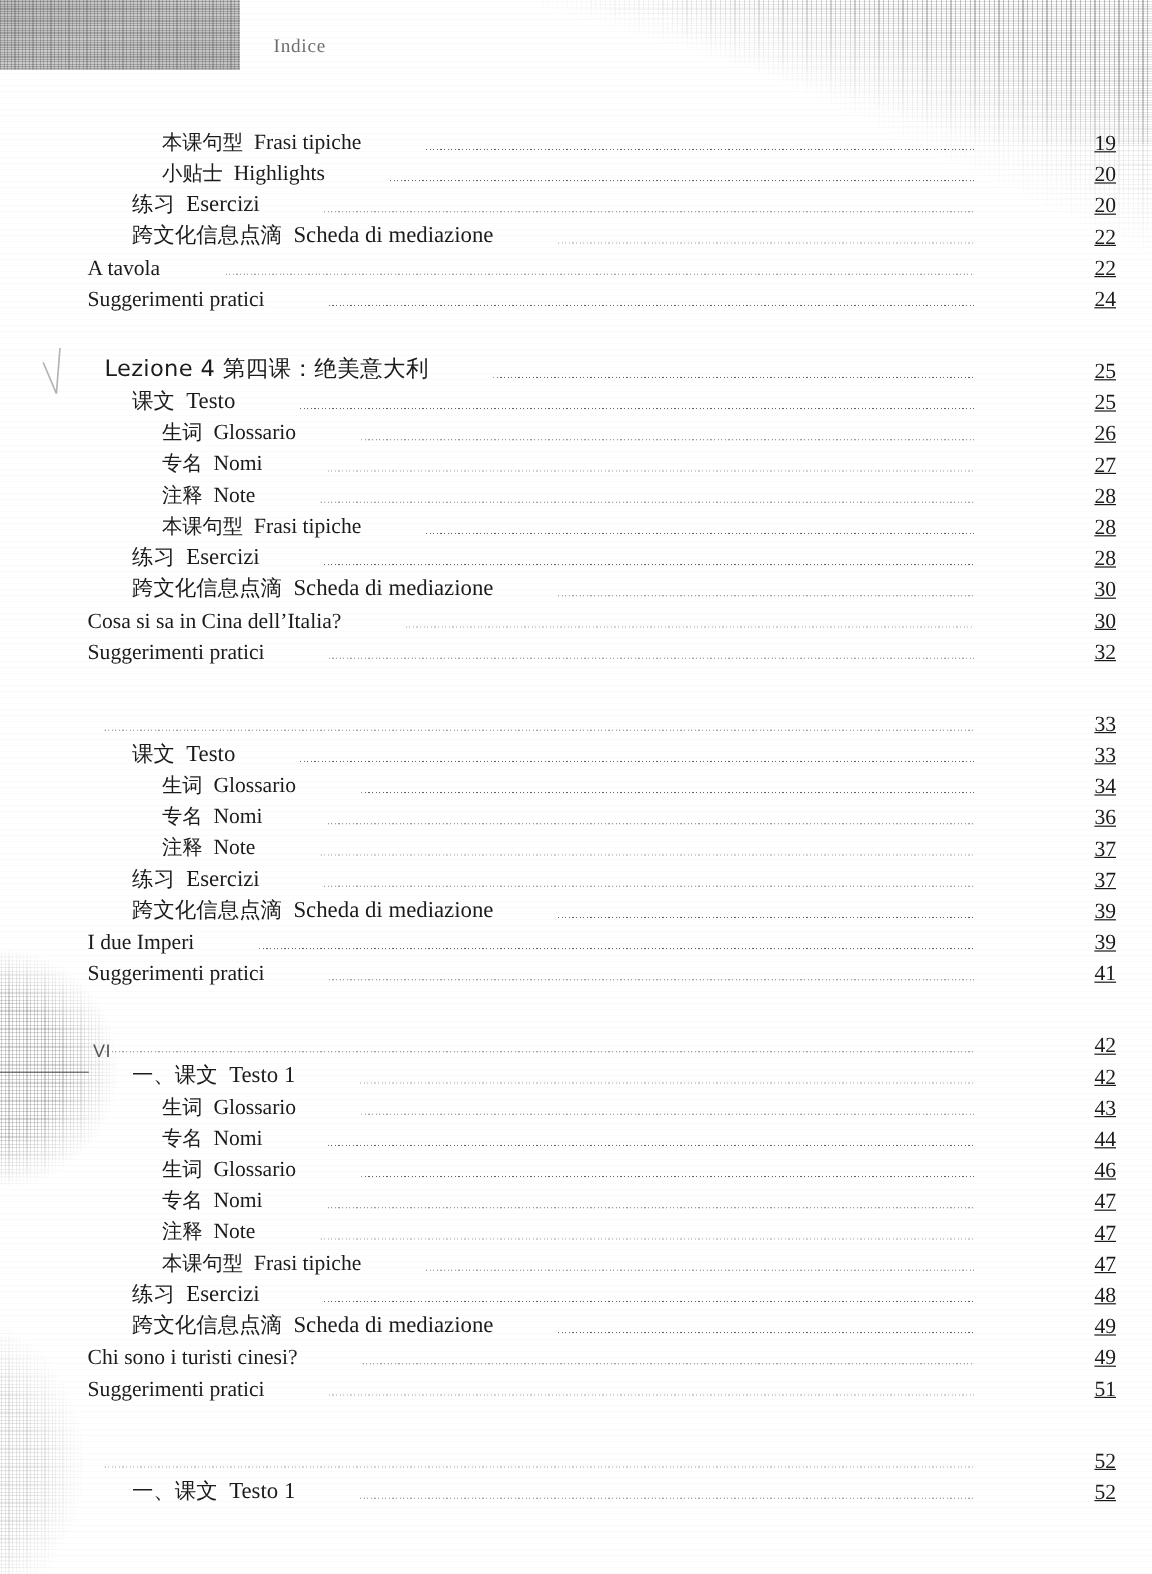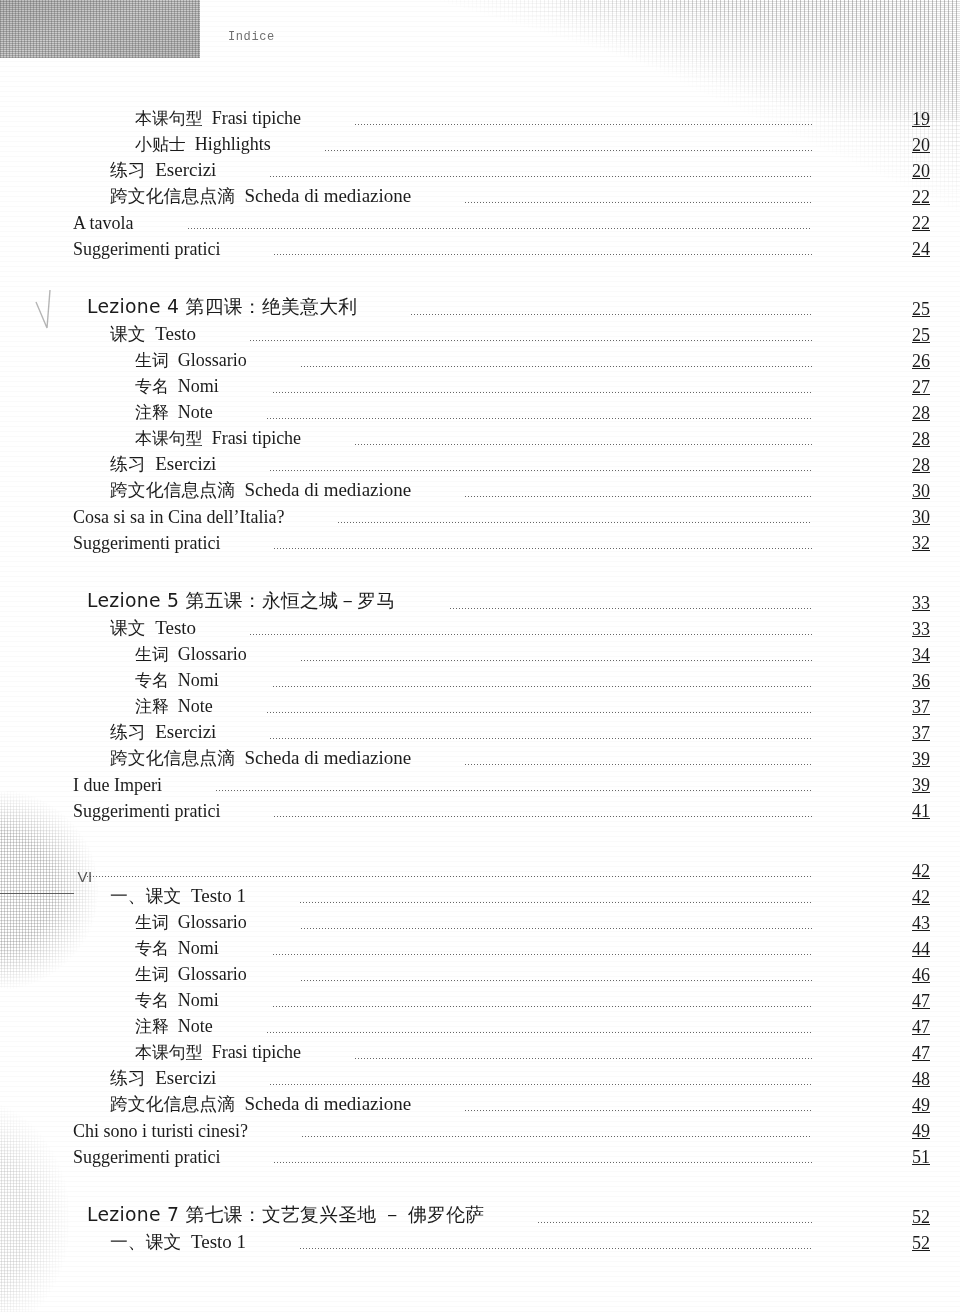--- a/index.html
+++ b/index.html
@@ -66,22 +66,22 @@
   .pen-mark {
     position:absolute; left:34px; top:288px;
     width:26px; height:44px;
     opacity:.55;
   }
 
   
   .page-header {
     position: absolute;
     left: 228px; top: 30px;
-    font-family: Liberation Mono, monospace;
-    font-size: 12px;
+    font-family: Liberation Serif, serif;
+    font-size: 16px;
     letter-spacing: .6px;
     color: #6f6f6f;
   }
 
   .folio {
     position: absolute;
     left: 28px; top: 868px;
     width: 46px;
     text-align: center;
     font-family: "Liberation Sans", "DejaVu Sans", sans-serif;
@@ -263,21 +263,20 @@
       </div>
       <div class="entry lvl3">
         <span class="label"><span class="lat">Suggerimenti pratici</span></span>
         <span class="leader"></span>
         <span class="pageno">32</span>
       </div>
     </div>
     <div class="gap-lg"></div>
     <div>
       <div class="entry lvl0">
-        <span class="label"><span class="cjk">Lezione 5  第五课：永恒之城－罗马</span></span>
         <span class="leader"></span>
         <span class="pageno">33</span>
       </div>
       <div class="entry lvl1">
         <span class="label"><span class="cjk">课文</span> <span class="lat">Testo</span></span>
         <span class="leader"></span>
         <span class="pageno">33</span>
       </div>
       <div class="entry lvl2">
         <span class="label"><span class="cjk">生词</span> <span class="lat">Glossario</span></span>
@@ -373,21 +372,20 @@
       </div>
       <div class="entry lvl3">
         <span class="label"><span class="lat">Suggerimenti pratici</span></span>
         <span class="leader"></span>
         <span class="pageno">51</span>
       </div>
     </div>
     <div class="gap-lg"></div>
     <div>
       <div class="entry lvl0">
-        <span class="label"><span class="cjk">Lezione 7  第七课：文艺复兴圣地  －  佛罗伦萨</span></span>
         <span class="leader"></span>
         <span class="pageno">52</span>
       </div>
       <div class="entry lvl1">
         <span class="label"><span class="cjk">一、课文</span> <span class="lat">Testo 1</span></span>
         <span class="leader"></span>
         <span class="pageno">52</span>
       </div>
     </div>
   </div>

